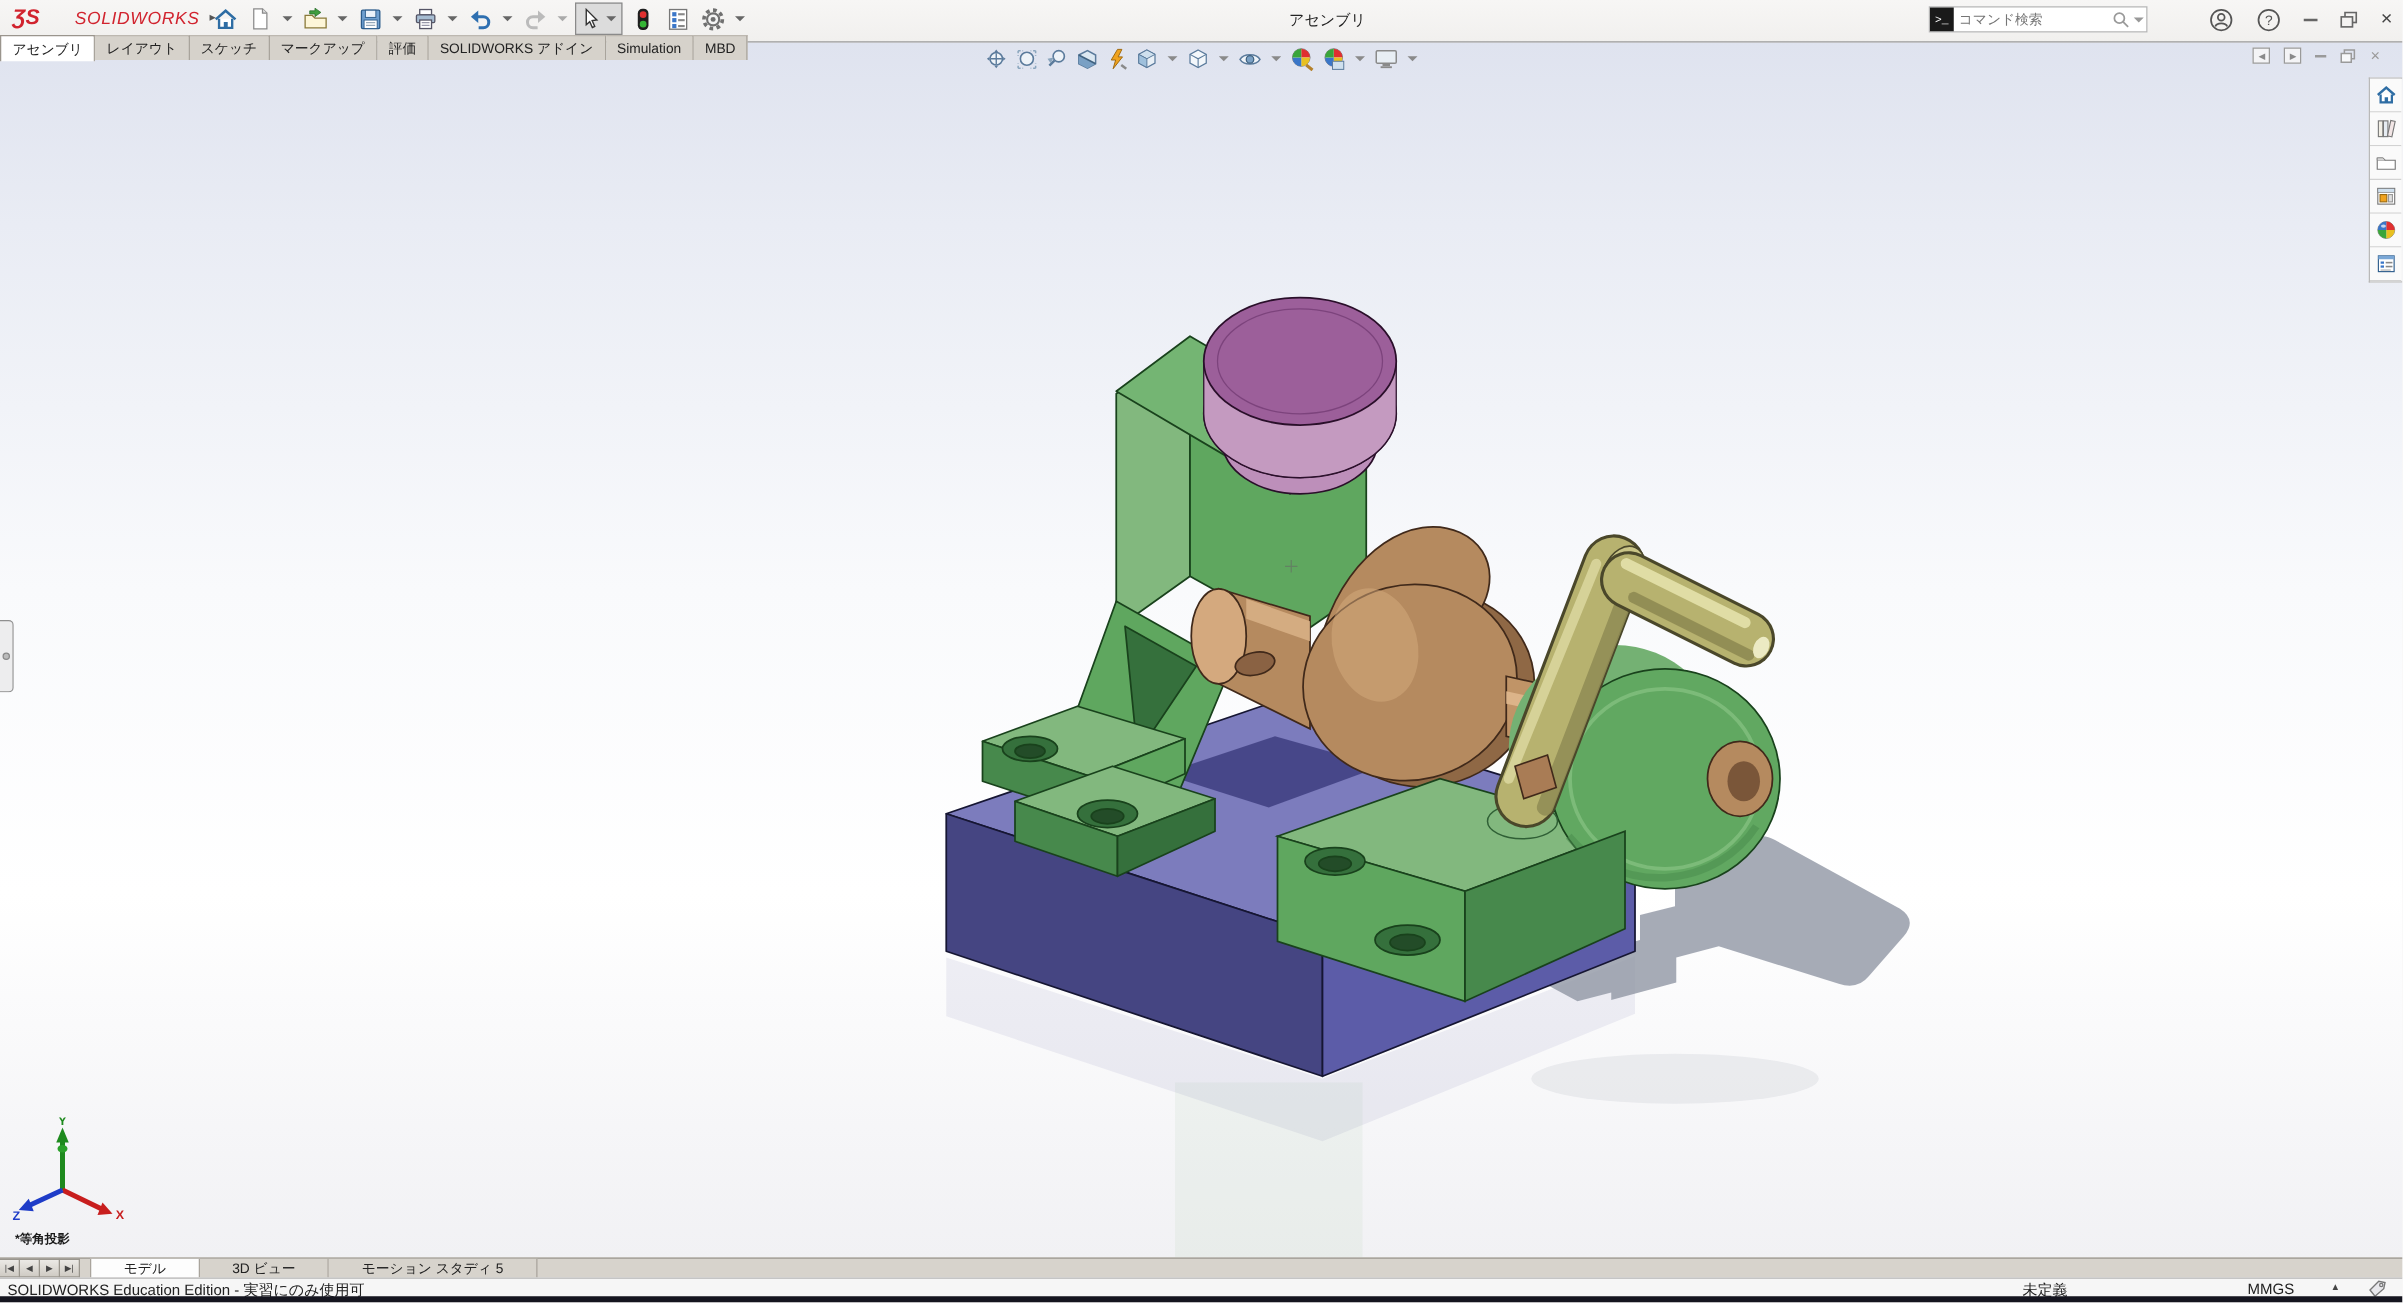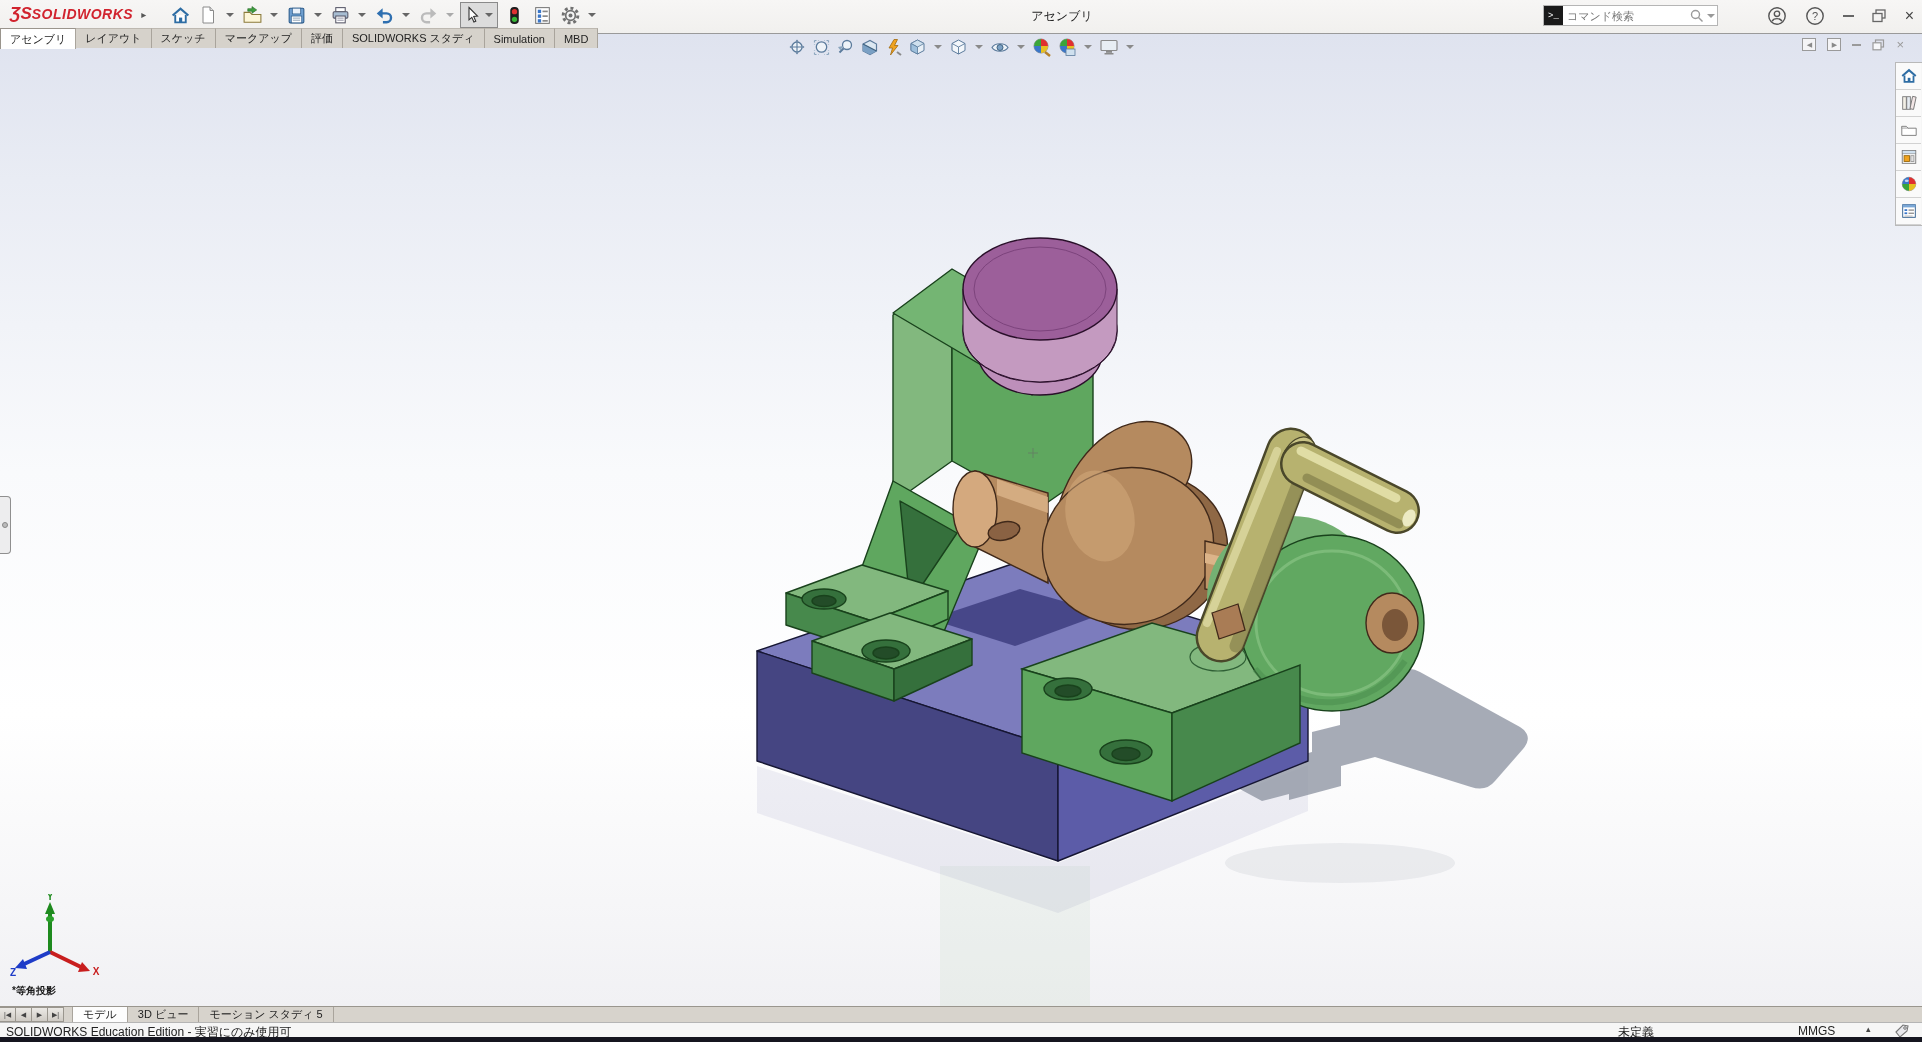--- a/index.html
+++ b/index.html
@@ -3,21 +3,21 @@
 <meta charset="utf-8">
 <style>
   * { margin:0; padding:0; box-sizing:border-box; }
   html,body { width:1922px; height:1042px; overflow:hidden; font-family:"Liberation Sans", sans-serif; }
   .app { position:relative; width:1922px; height:1042px; background:#f4f3f2; }
 
   
   .titlebar { position:absolute; left:0; top:0; width:1922px; height:33px; background:linear-gradient(#f7f6f5,#f1f0ee); }
   .logo { position:absolute; left:10px; top:4px; display:flex; align-items:center; gap:0; color:#d1232e; }
   .logo .mark { font-weight:bold; font-style:italic; font-size:17px; }
-  .logo .brand { font-weight:bold; font-style:italic; font-size:14px; letter-spacing:.5px; }
+  .logo .brand { font-weight:normal; font-style:italic; font-size:14px; letter-spacing:.5px;margin-left:28px; }
   .logo .fly { color:#555; font-size:10px; margin-left:8px; }
   .menuicons { position:absolute; left:168px; top:2px; height:26px; display:flex; align-items:center; gap:4px; }
   .ibtn { display:flex; align-items:center; justify-content:center; width:24px; height:24px; }
   .caret { width:0; height:0; border-left:4px solid transparent; border-right:4px solid transparent; border-top:4px solid #666; margin:0 2px; }
   .toolsel { display:flex; align-items:center; border:1px solid #8a8a8a; background:#dcdcdc; height:26px; padding:0 2px; }
   .wintitle { position:absolute; left:1000px; top:8px; width:124px; text-align:center; font-size:12px; color:#222; }
   .searchbox { position:absolute; left:1543px; top:5px; width:175px; height:21px; background:#fff; border:1px solid #b5b5b5; display:flex; align-items:center; }
   .searchbox .prompt { width:19px; height:19px; background:#1a1a1a; color:#fff; font-family:"Liberation Mono", monospace; font-size:9px; display:flex; align-items:center; justify-content:center; }
   .searchbox input { flex:1; border:none; outline:none; font-size:11px; color:#444; padding:0 4px; background:transparent; min-width:0; }
   .winctrl { position:absolute; right:8px; top:2px; height:28px; display:flex; align-items:center; gap:18px; color:#555; }
@@ -42,21 +42,21 @@
   .tpcell { width:25px; height:27px; display:flex; align-items:center; justify-content:center; border-bottom:1px solid #d2d2d2; background:#fafafa; }
   .collapsetab { position:absolute; left:0; top:462px; width:11px; height:58px; background:#ededee; border:1px solid #8f8f8f; border-left:none; border-radius:0 4px 4px 0; }
   .collapsetab .dot { position:absolute; left:2px; top:25px; width:6px; height:6px; border-radius:50%; background:#bbb; border:1px solid #888; }
   .orientlabel { position:absolute; left:12px; top:950px; font-size:10px; font-weight:bold; color:#1a1a1a; }
   .triad { position:absolute; left:10px; top:860px; }
   .modelsvg { position:absolute; left:0; top:0; }
 
   
   .modeltabs { position:absolute; left:0; top:1006px; width:1922px; height:16px; background:#d7d3cc; border-top:1px solid #9a968e; display:flex; align-items:stretch; }
   .navbtn { width:16px; display:flex; align-items:center; justify-content:center; font-size:7px; color:#444; background:linear-gradient(#ebe9e5,#cfcbc4); border:1px solid #9a968e; border-left:none; }
-  .mtab { padding:0 10px; font-size:11px; color:#222; display:flex; align-items:center; background:#d7d3cc; border-right:1px solid #a9a49c; white-space:nowrap; }
+  .mtab { padding:0 26px; font-size:11px; color:#222; display:flex; align-items:center; background:#d7d3cc; border-right:1px solid #a9a49c; white-space:nowrap; }
   .mtab.active { background:#fdfdfd; border-left:1px solid #a9a49c; }
 
   
   .statusbar { position:absolute; left:0; top:1022px; width:1922px; height:15px; background:#f6f6f6; border-top:1px solid #b5b5b5; font-size:12px; color:#222; }
   .statusbar .edition { position:absolute; left:6px; top:1px; }
   .statusbar .state { position:absolute; left:1618px; top:1px; }
   .statusbar .units { position:absolute; left:1798px; top:1px; }
   .statusbar .ucaret { position:absolute; left:1866px; top:1px; font-size:9px; color:#444; }
   .statusbar .tagicon { position:absolute; left:1894px; top:0px; }
   .bottomedge { position:absolute; left:0; top:1037px; width:1922px; height:5px; background:#15151f; }
@@ -193,21 +193,21 @@
       <span class="closex">×</span>
     </div>
   </div>
 
   <div class="tabsrow">
     <span class="rtab active">アセンブリ</span>
     <span class="rtab">レイアウト</span>
     <span class="rtab">スケッチ</span>
     <span class="rtab">マークアップ</span>
     <span class="rtab">評価</span>
-    <span class="rtab">SOLIDWORKS スタディ</span>
+    <span class="rtab">SOLIDWORKS アドイン</span>
     <span class="rtab">Simulation</span>
     <span class="rtab">MBD</span>
   </div>
 
   <div class="viewport">
 
     <div class="headsup">
       <span class="hbtn">
         <svg width="19" height="19" viewBox="0 0 19 19">
             <circle cx="9" cy="9" r="5" fill="#eef3f8" stroke="#5b7b9c" stroke-width="1.3"></circle>

